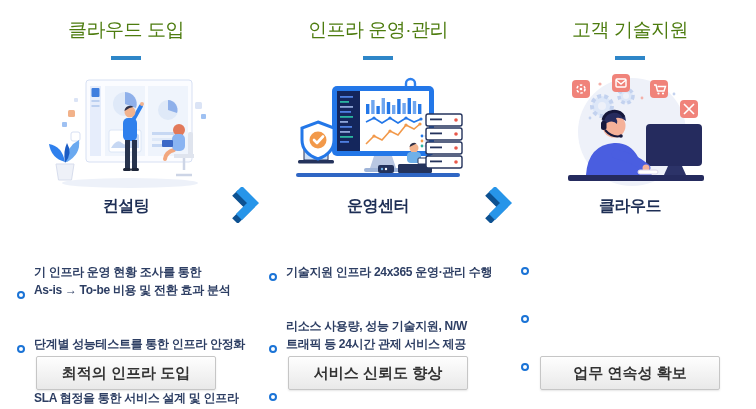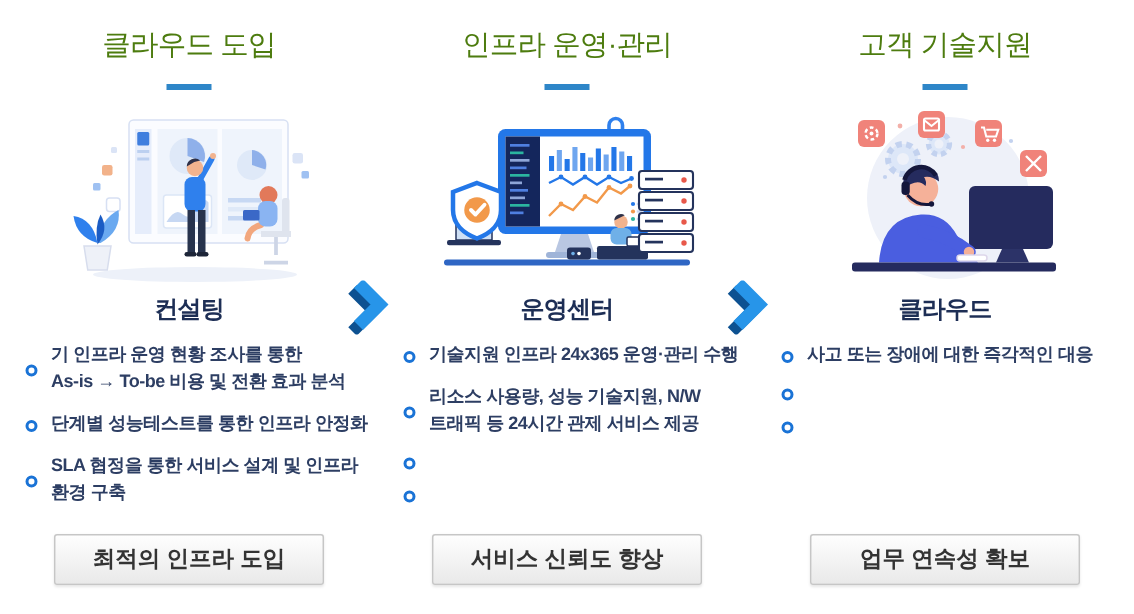--- a/index.html
+++ b/index.html
@@ -9,21 +9,21 @@
   #col1{left:0;} #col2{left:252px;} #col3{left:504px;}
   .col-title{position:absolute;top:17px;left:0;width:100%;text-align:center;
              font-size:19px;font-weight:400;color:#4d7c0f;letter-spacing:-0.5px;}
   .title-underline{position:absolute;top:56px;left:50%;transform:translateX(-50%);
              width:30px;height:4px;background:#2e86c8;}
   .illus{position:absolute;top:74px;left:50%;transform:translateX(-50%);
          width:176px;height:118px;}
   .subtitle{position:absolute;top:196px;left:0;width:100%;text-align:center;
             font-size:16px;font-weight:700;color:#1d2e55;letter-spacing:-0.5px;}
   .bullets{position:absolute;top:227px;left:17px;width:232px;}
-  .bullet{display:flex;gap:9px;margin-bottom:10px;align-items:center;}
+  .bullet{display:flex;gap:9px;margin-bottom:10px;align-items:flex-end;margin-top:36px;}
   .bullet-dot{flex:none;width:4px;height:4px;border:2.4px solid #1a73d6;
               border-radius:50%;margin-top:4px;background:#fff;}
   .bullet-text{font-size:12px;line-height:1.5;color:#2d3e63;font-weight:600;
                letter-spacing:-0.3px;white-space:pre-line;}
   .outcome{position:absolute;top:356px;left:50%;transform:translateX(-50%);
            width:178px;height:32px;line-height:32px;text-align:center;
            font-size:15px;font-weight:700;color:#333333;
            background:linear-gradient(#fefefe,#e9e9e9);
            border:1px solid #c6c6c6;border-radius:2px;
            box-shadow:0 1px 2px rgba(0,0,0,0.10);}
@@ -253,21 +253,20 @@
         <path d="M74 80 q18 4 30 14" stroke="#4a5ee0" stroke-width="9" fill="none" stroke-linecap="round"></path>
         <circle cx="104" cy="94" r="3.5" fill="#f5b199"></circle>
         <rect x="96" y="96" width="20" height="4" rx="2" fill="#fff" stroke="#ddd6ea"></rect>
         <rect x="26" y="101" width="136" height="6" rx="2" fill="#252b5e"></rect>
       </svg>
     </div>
     <div class="subtitle">클라우드</div>
     <div class="bullets">
       <div class="bullet">
         <span class="bullet-dot"></span>
-        <span class="bullet-text">사고 또는 장애에 대한 즉각적인 대응</span>
       </div>
       <div class="bullet">
         <span class="bullet-dot"></span>
       </div>
       <div class="bullet">
         <span class="bullet-dot"></span>
       </div>
     </div>
     <div class="outcome">업무 연속성 확보</div>
   </div>

